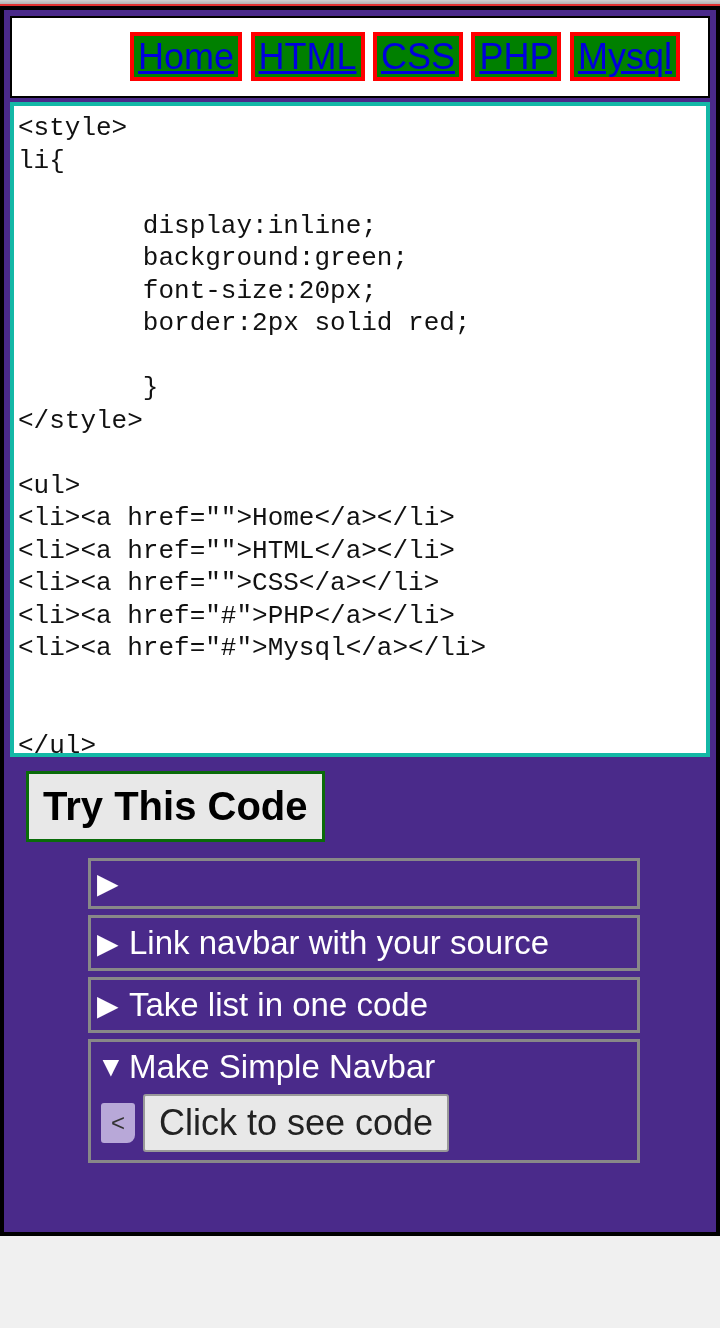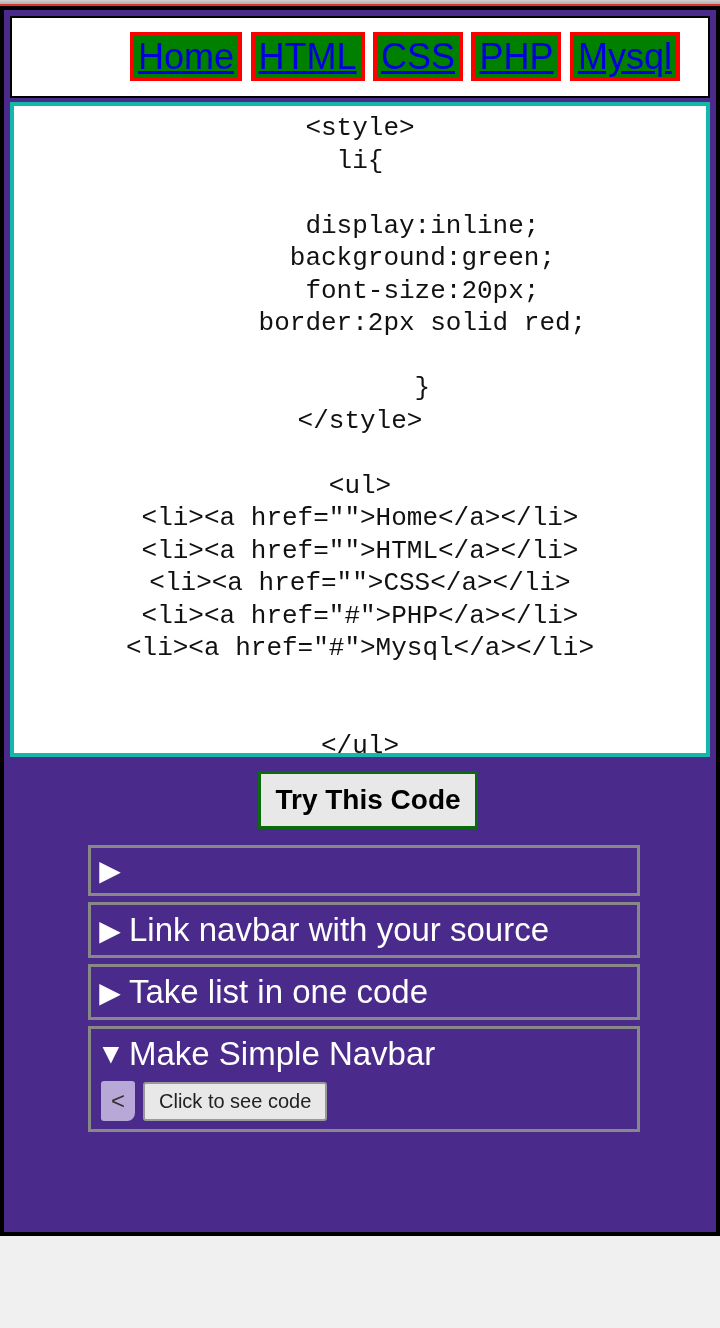--- a/index.html
+++ b/index.html
@@ -1,19 +1,18 @@
 <!DOCTYPE html>
 <html><head>
   <meta charset="utf-8">
   <style>
     * {
       margin: 0;
       padding: 0;
       box-sizing: border-box;
-      text-align: center;
     }
     body {
       width: 720px;
       height: 1328px;
       background: #f0f0f0;
       font-family: Arial, sans-serif;
       overflow: hidden;
     }
     .top-bar {
       height: 6px;
@@ -60,21 +59,21 @@
       border: 4px solid #14b8a6;
       background: white;
       resize: none;
       white-space: pre;
       color: #111;
     }
     .try-button {
       display: inline-block;
       background: #e8e8e8;
       border: 3px solid #0a6b0a;
-      font-size: 28px;
+      font-size: 40px;
       font-weight: bold;
       padding: 10px 14px;
       margin: 10px 0 10px 16px;
       color: #000;
       cursor: pointer;
     }
     .accordion {
       margin: 6px 70px 0 78px;
     }
     .acc-item {
@@ -116,21 +115,21 @@
       height: 40px;
       display: flex;
       align-items: center;
       justify-content: center;
       border-radius: 3px;
       border-bottom-right-radius: 8px;
     }
     .see-code-btn {
       background: #e8e8e8;
       border: 2px solid #999;
-      font-size: 20px;
+      font-size: 36px;
       padding: 6px 14px;
       color: #222;
       cursor: pointer;
       border-radius: 3px;
     }
   </style>
 </head>
 <body>
 
 <div class="top-bar"></div>

